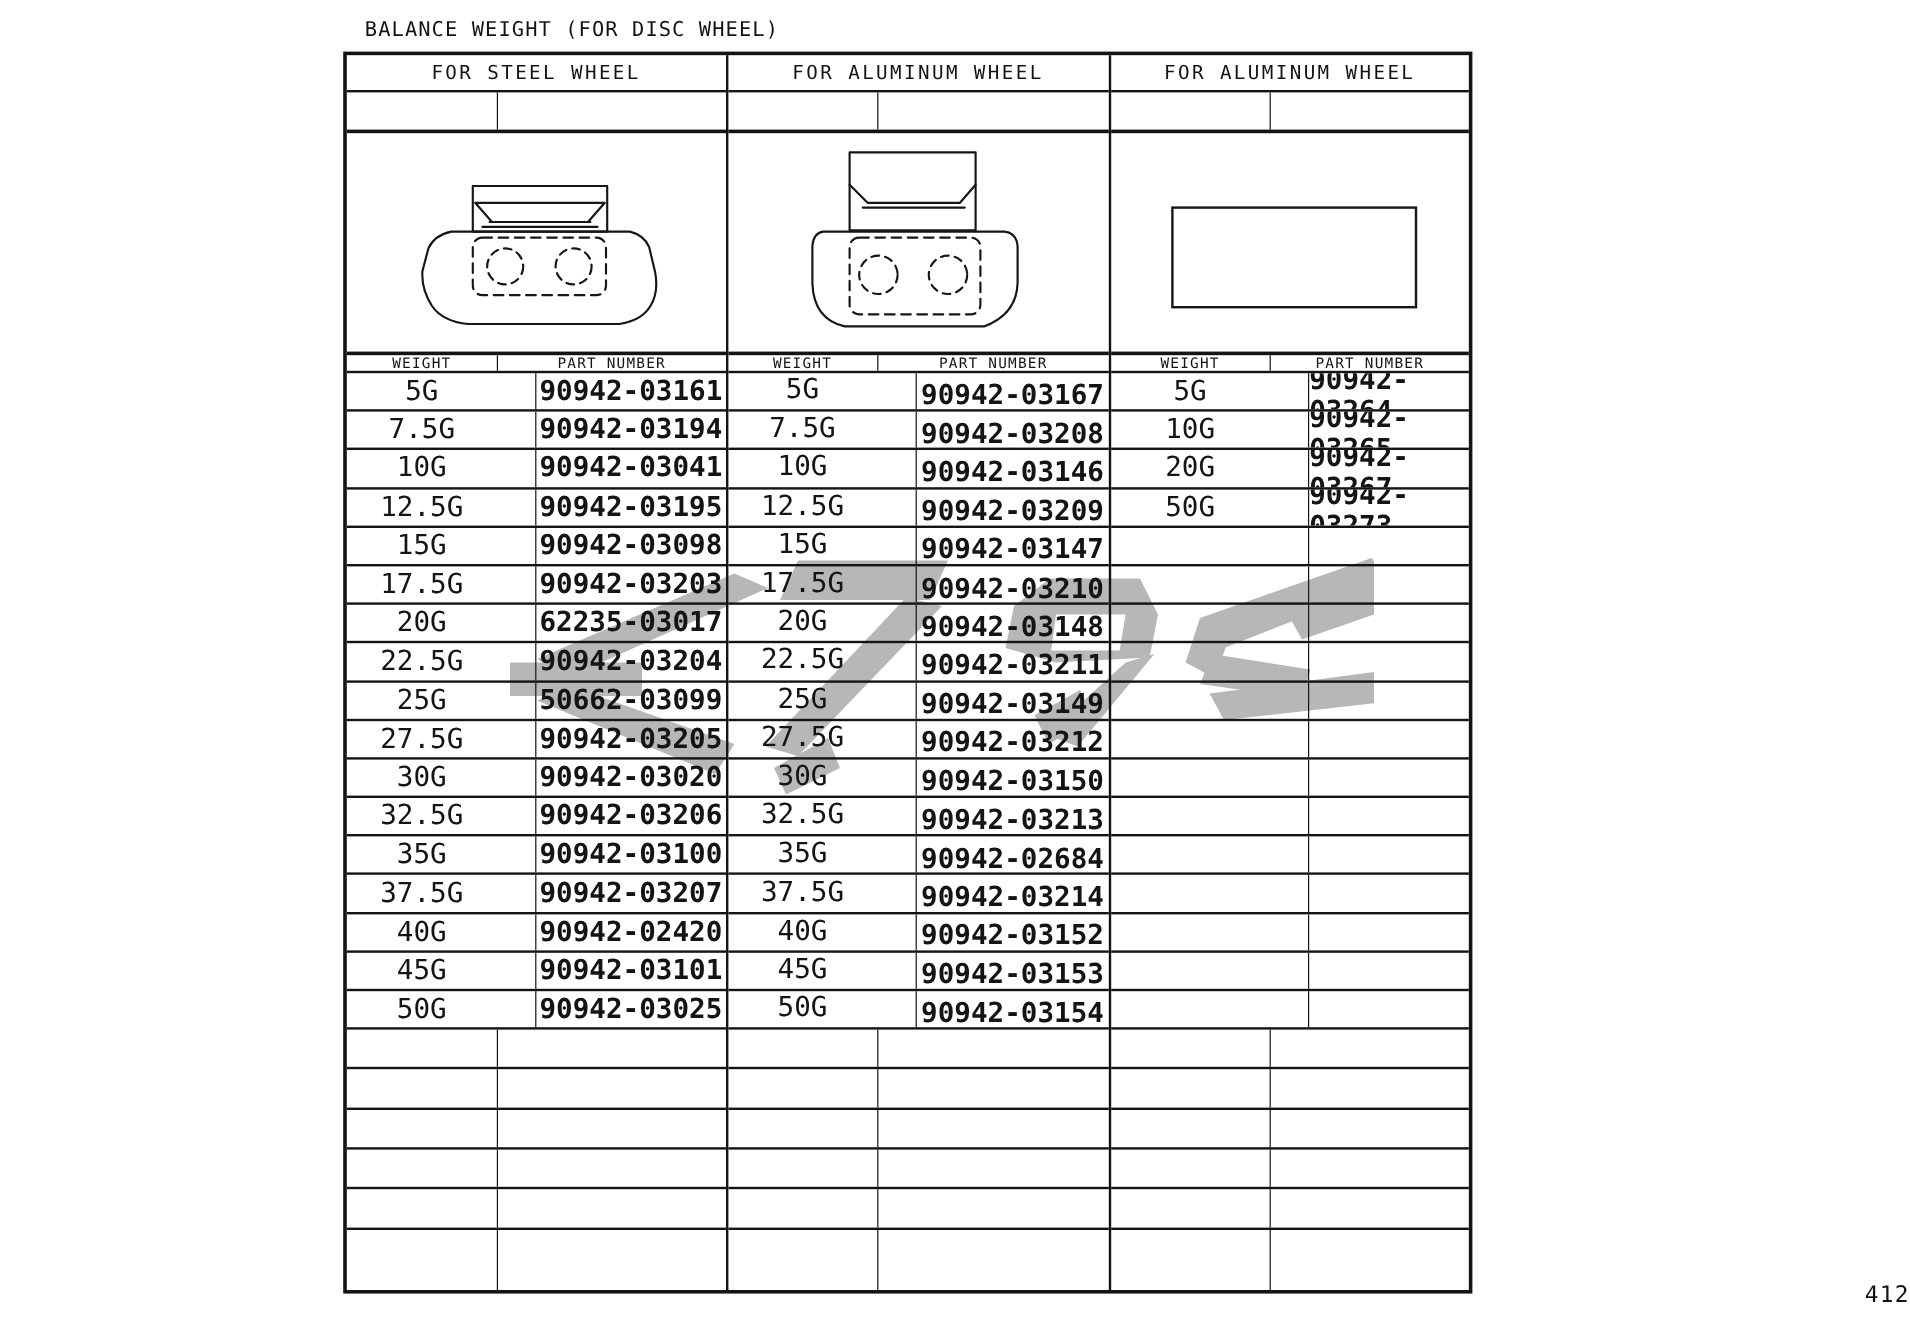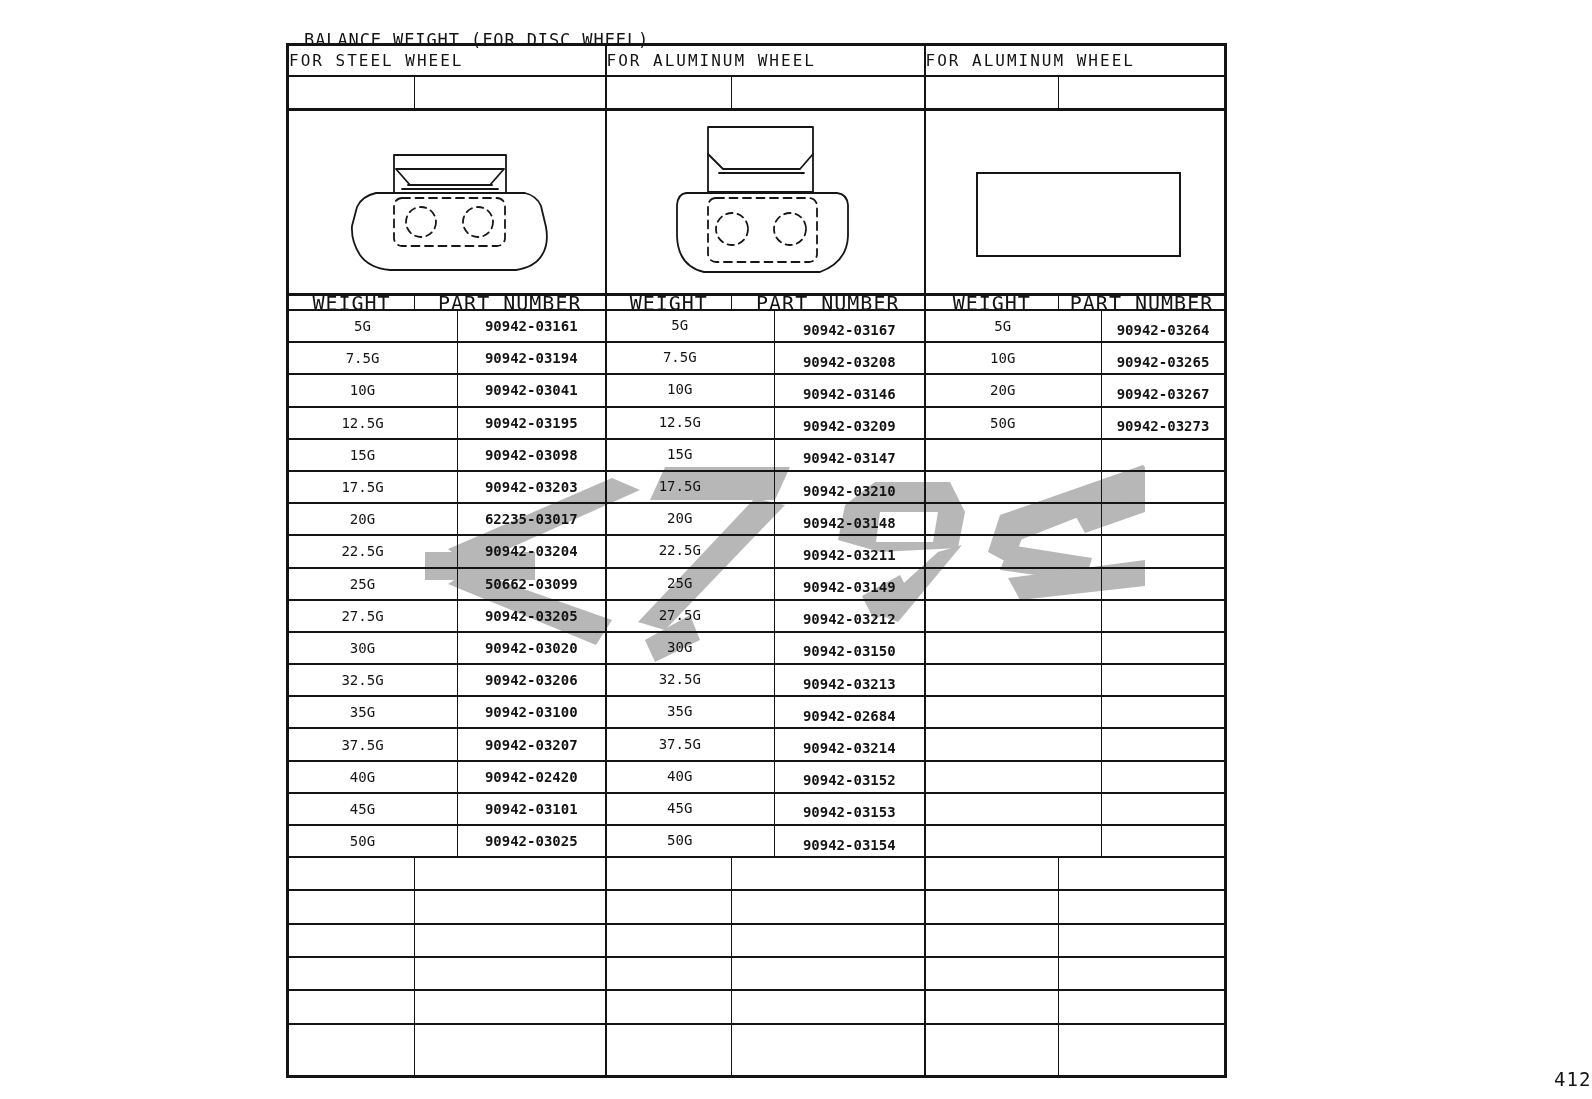--- a/index.html
+++ b/index.html
@@ -2,46 +2,46 @@
 <html><head>
 <meta charset="utf-8">
 <style>
   html,body{margin:0;padding:0;background:#fff;}
   .page{
     position:relative;width:1592px;height:1099px;background:#ffffff;
     font-family:"DejaVu Sans Mono","Liberation Mono",monospace;color:#141414;
     overflow:hidden;
   }
   .title{
-    position:absolute;left:304px;top:30px;font-size:17px;letter-spacing:0.9px;
+    position:absolute;left:304px;top:15px;font-size:17px;letter-spacing:0.9px;
     white-space:pre;z-index:3;text-align:right;
   }
   .pageno{
     position:absolute;left:1554px;top:1068px;font-size:19px;letter-spacing:1px;z-index:3;
   }
   .watermark{position:absolute;left:425px;top:445px;z-index:1;}
 
   
   .ptable{
     position:absolute;left:286px;top:43px;width:941px;height:1035px;
     border:3px solid #141414;box-sizing:border-box;display:flex;z-index:2;
   }
   .col{box-sizing:border-box;display:flex;flex-direction:column;}
   .col1{width:317.5px;border-right:2.5px solid #141414;}
   .col2{width:319px;border-right:2.5px solid #141414;}
   .col3{flex:1;}
   .row{box-sizing:border-box;border-bottom:2px solid #141414;display:flex;flex:none;}
-  .row-header{height:31px;border-bottom-width:2.5px;align-items:center;justify-content:flex-start;
+  .row-header{height:31px;border-bottom-width:2.5px;align-items:center;justify-content:center;
     font-size:16px;letter-spacing:2px;}
   .row-blank{height:34px;border-bottom-width:3px;}
   .row-image{height:185px;border-bottom-width:3px;position:relative;display:block;}
-  .row-colhead{height:15px;border-bottom-width:2.5px;font-size:20px;letter-spacing:1px;}
+  .row-colhead{height:15px;border-bottom-width:2.5px;font-size:12px;letter-spacing:1px;}
   .rows{display:flex;flex-direction:column;flex:1;}
   .rows .row:last-child{border-bottom:none;}
-  .data-row{height:32.2px;font-size:14px;padding-left:11px;}
+  .data-row{height:32.2px;font-size:23px;}
   .spacer-row{height:33.3px;}
   .spacer-row:last-child{flex:1;}
   .cell{box-sizing:border-box;display:flex;align-items:center;justify-content:center;overflow:hidden;}
   .wcell{flex:none;}
   .col1 .wcell{width:125px;}
   .col2 .wcell{width:124.5px;}
   .col3 .wcell{width:132.5px;}
   .pcell{flex:1;border-left:1.5px solid #141414;}
   .data-row .pcell{font-weight:bold;margin-left:32px;}
   .col2 .data-row .pcell,.col3 .data-row .pcell{padding-top:7px;}

